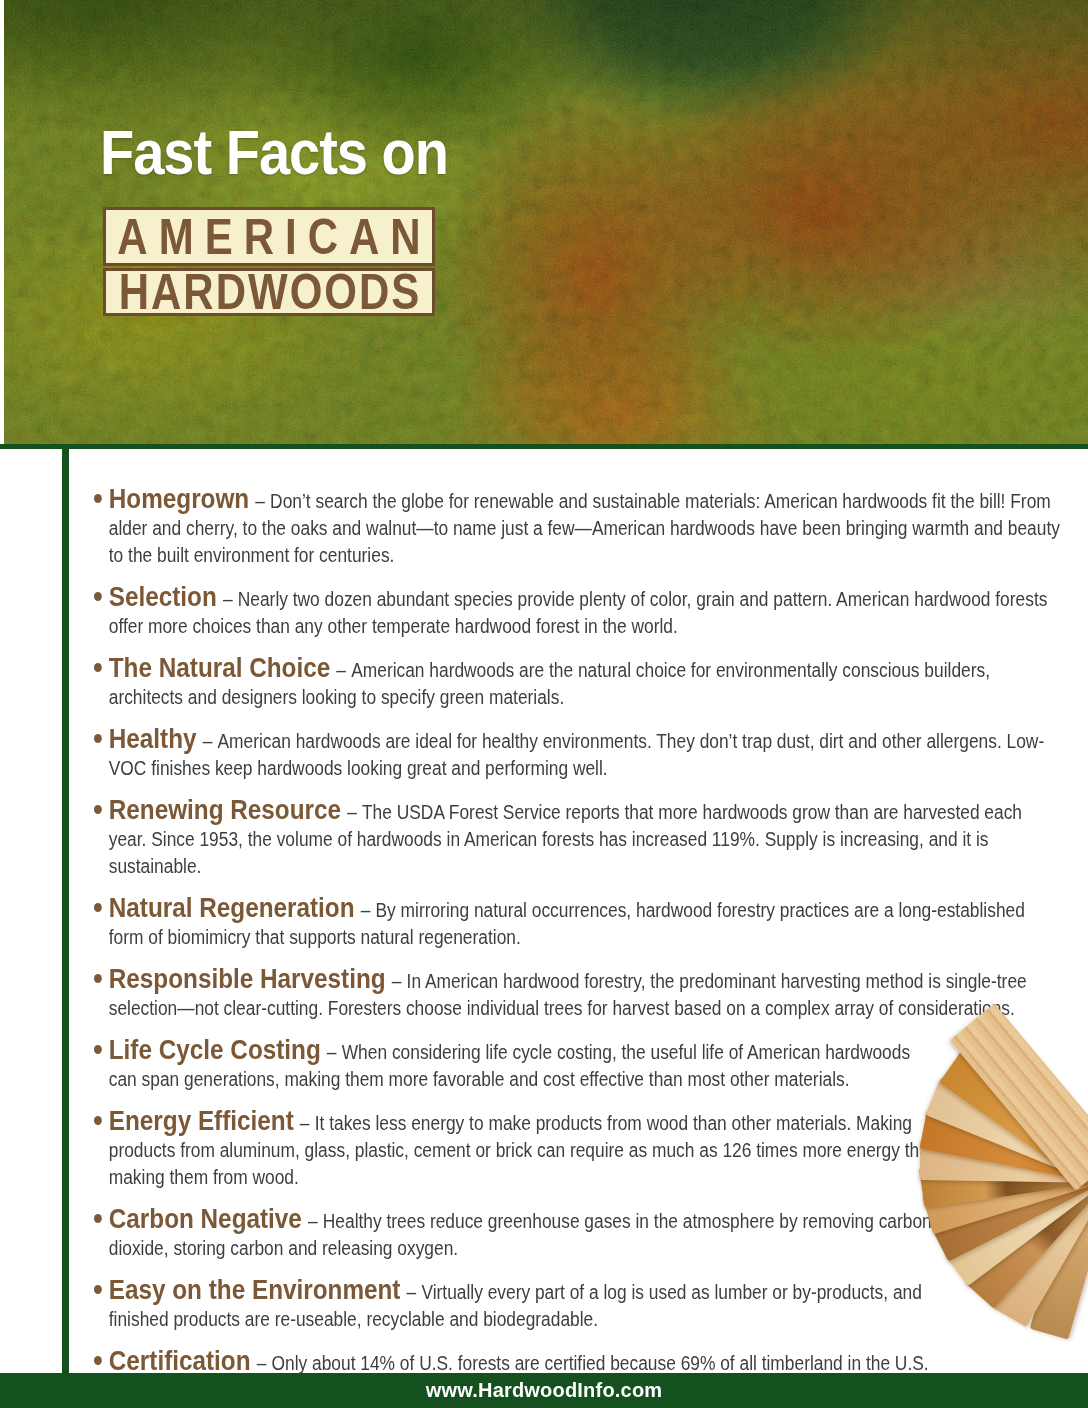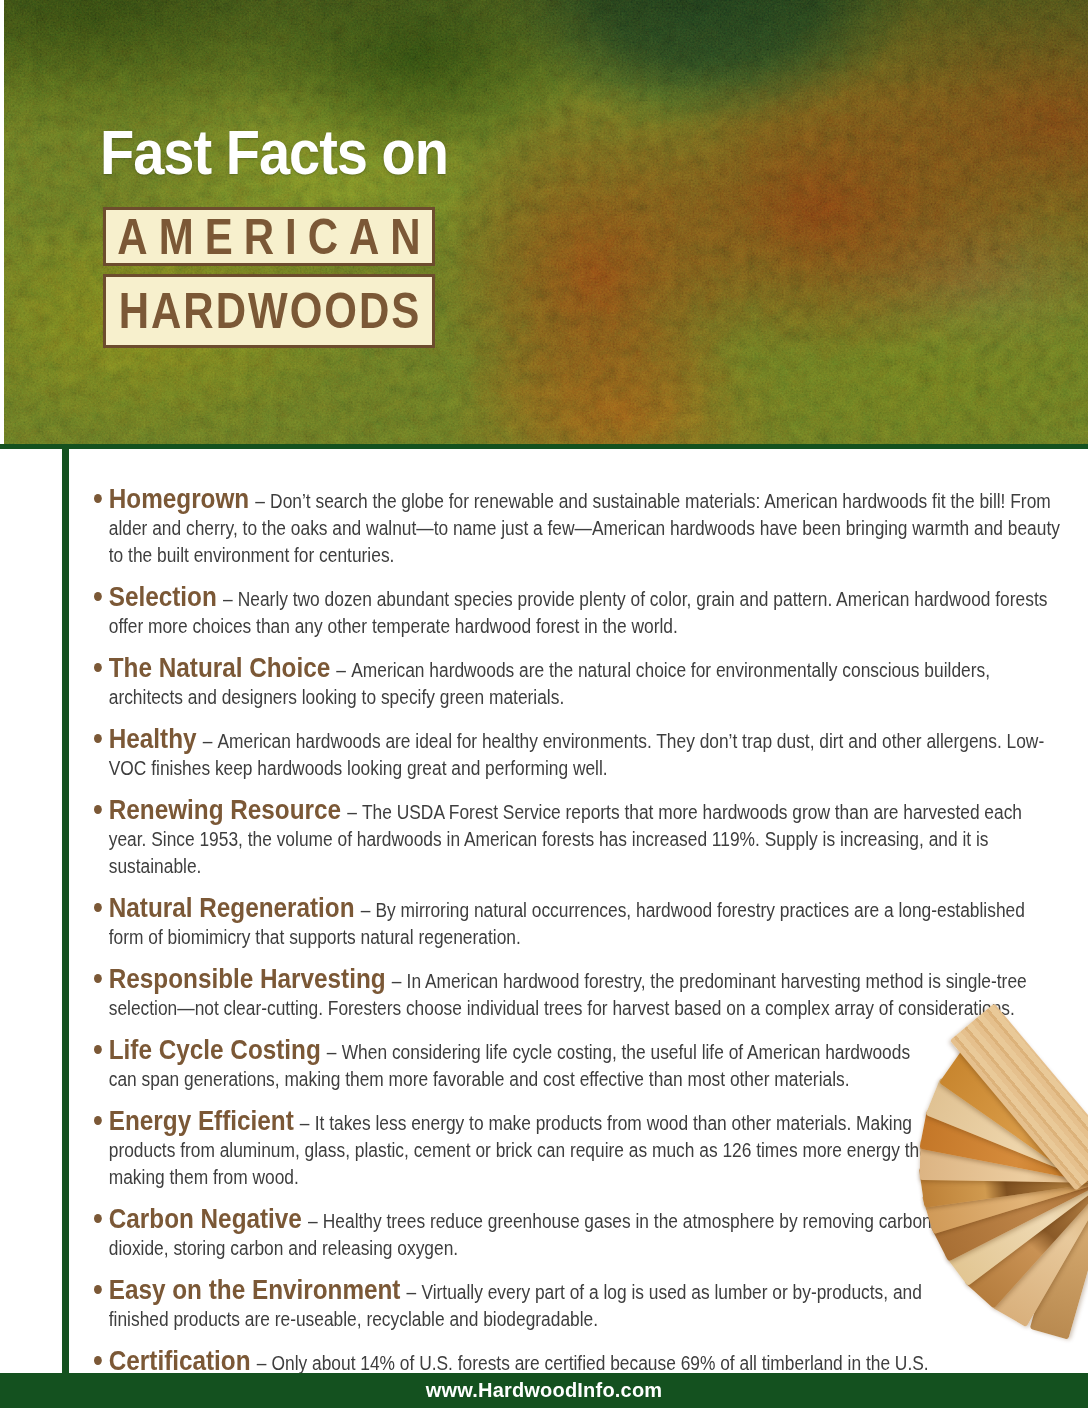--- a/index.html
+++ b/index.html
@@ -36,21 +36,21 @@
     text-shadow:0 1px 2px rgba(30,40,20,.35);
   }
   .banner{position:absolute;left:99px;top:207px;width:332px;}
   .banner-box{
     box-sizing:border-box;width:332px;
     background:var(--cream,#f7f0cd);
     border:3px solid var(--border-brown,#6d4c2e);
     display:flex;align-items:center;justify-content:center;
   }
   .banner-box.b1{height:59px;}
-  .banner-box.b2{height:74px;margin-top:8px;}
+  .banner-box.b2{height:48px;margin-top:2px;}
   .banner-box span{
     color:var(--brown,#7b5836);font-weight:bold;white-space:nowrap;
     transform:scaleY(1.18);
   }
   .banner-box.b1 span{font-size:42px;letter-spacing:11px;text-indent:11px;}
   .banner-box.b2 span{font-size:42px;letter-spacing:2px;text-indent:2px;}
   
   .rule-h{position:absolute;left:0;top:444px;width:1088px;height:5px;background:var(--green,#14511f);}
   .rule-v{position:absolute;left:62px;top:449px;width:7px;height:924px;background:var(--green,#14511f);}
   

